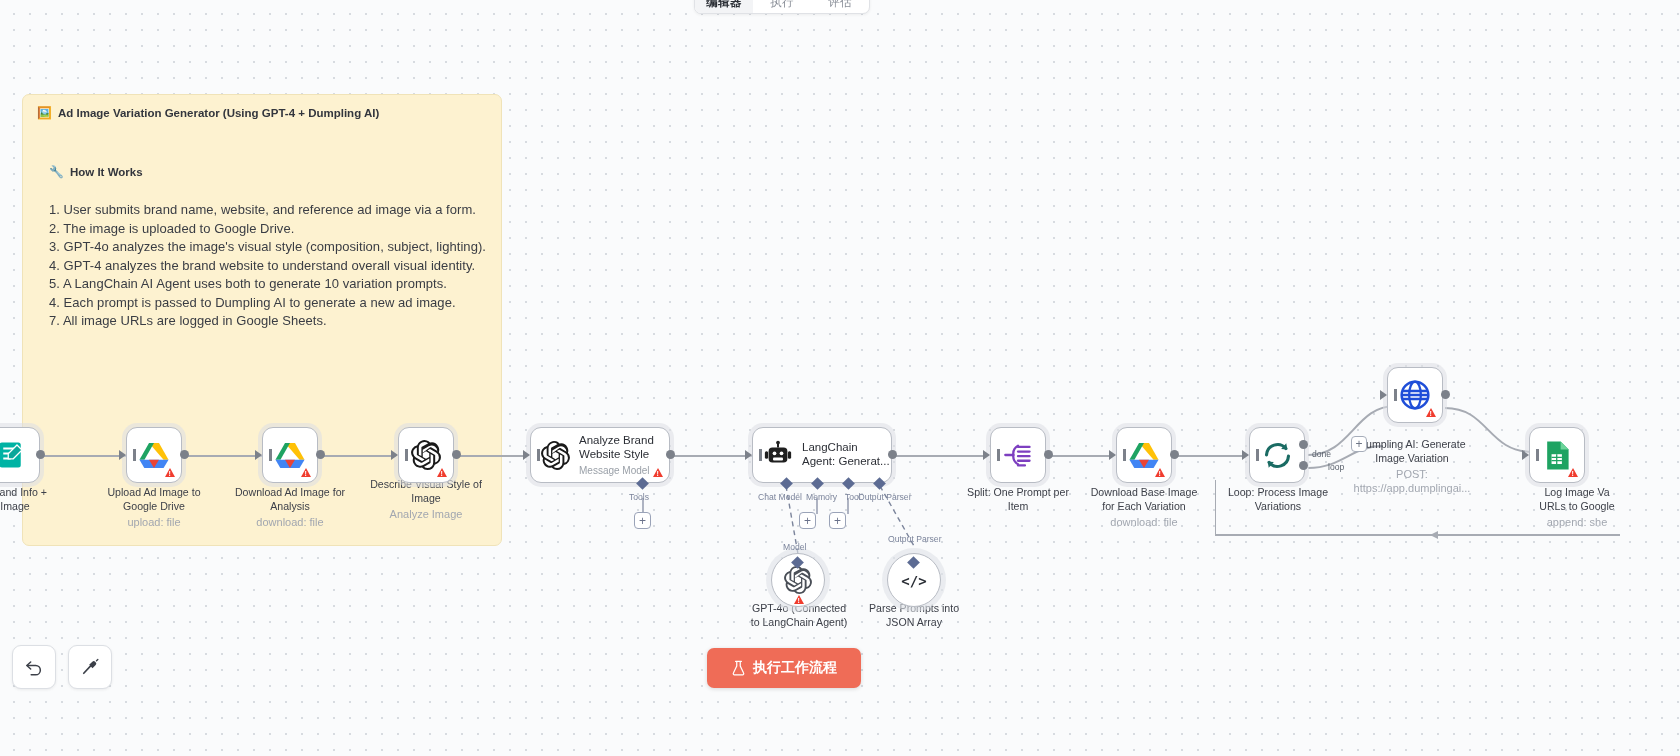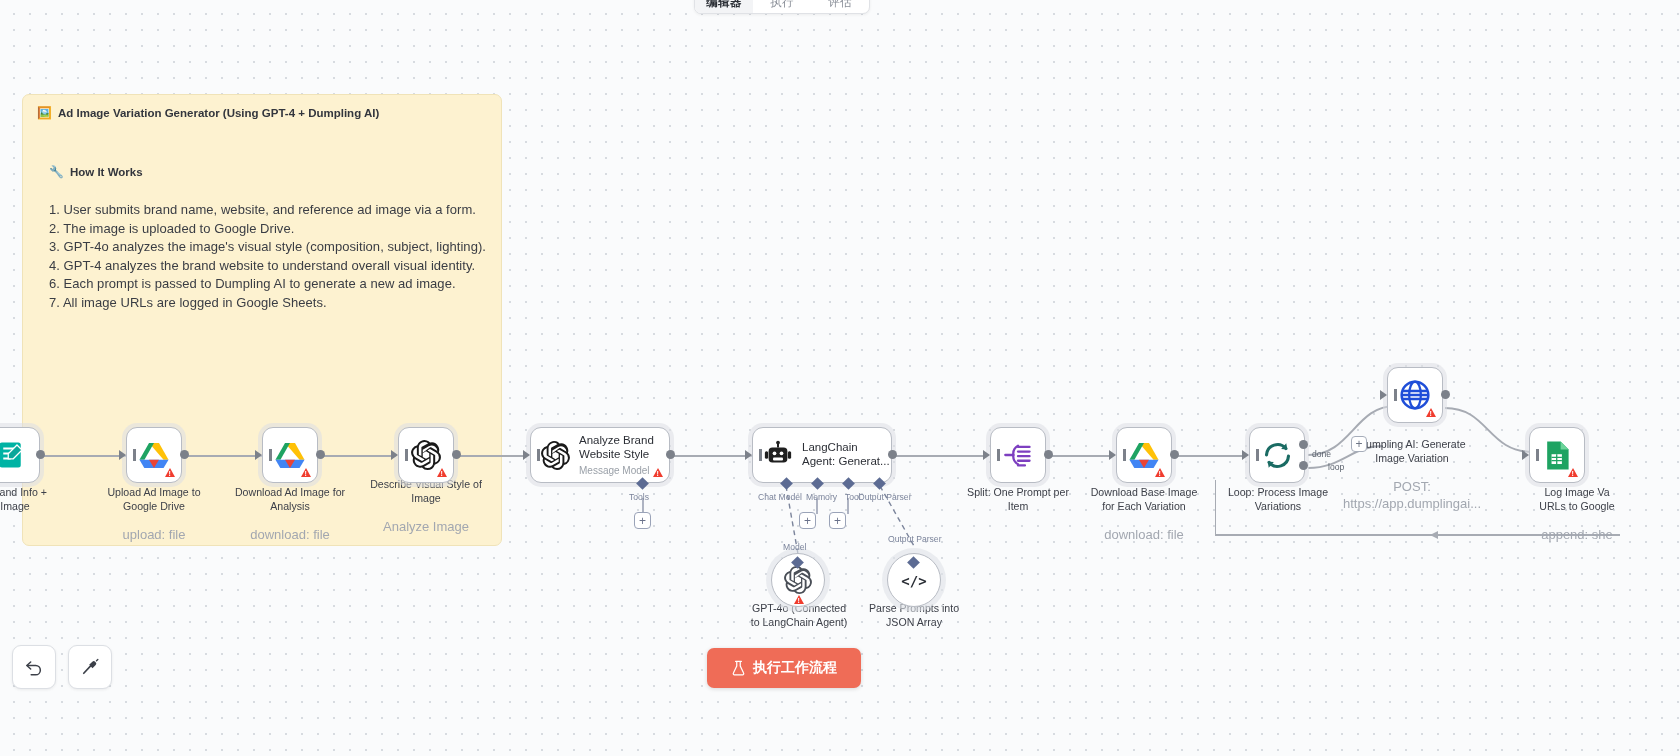--- a/index.html
+++ b/index.html
@@ -116,21 +116,21 @@
   .node-label {
     position: absolute;
     text-align: center;
     font-size: 10.6px;
     color: #3d4049;
     line-height: 1.28;
     z-index: 9;
     pointer-events: none;
   }
   .node-sublabel {
-    font-size: 13px; color: #a2a7b0; margin-top: 14px;
+    font-size: 11px; color: #a2a7b0; margin-top: 2px;
   }
 
   
   .port-out {
     position: absolute; width: 9px; height: 9px;
     background: #7c818a; border-radius: 50%;
     z-index: 12;
   }
   .port-in {
     position: absolute; width: 0; height: 0;
@@ -222,21 +222,22 @@
     </div>
     <div class="how-title">
       <span class="note-emoji">🔧</span>
       <span>How It Works</span>
     </div>
     <ol class="how-list">
       <li>1. User submits brand name, website, and reference ad image via a form.</li>
       <li>2. The image is uploaded to Google Drive.</li>
       <li>3. GPT-4o analyzes the image's visual style (composition, subject, lighting).</li>
       <li>4. GPT-4 analyzes the brand website to understand overall visual identity.</li>
-      <li>6. Each prompt is passed to Dumpling AI to generate a new ad image.</li>
+      <li>5. A LangChain AI Agent uses both to generate 10 variation prompts.</li>
+      <li>4. Each prompt is passed to Dumpling AI to generate a new ad image.</li>
       <li>7. All image URLs are logged in Google Sheets.</li>
     </ol>
   </div>
 
   <div class="wire" style="left:40px;  top:455px; width:88px;"></div>
   <div class="wire" style="left:186px; top:455px; width:78px;"></div>
   <div class="wire" style="left:322px; top:455px; width:74px;"></div>
   <div class="wire" style="left:458px; top:455px; width:68px;"></div>
   <div class="wire" style="left:672px; top:455px; width:82px;"></div>
   <div class="wire" style="left:894px; top:455px; width:92px;"></div>

